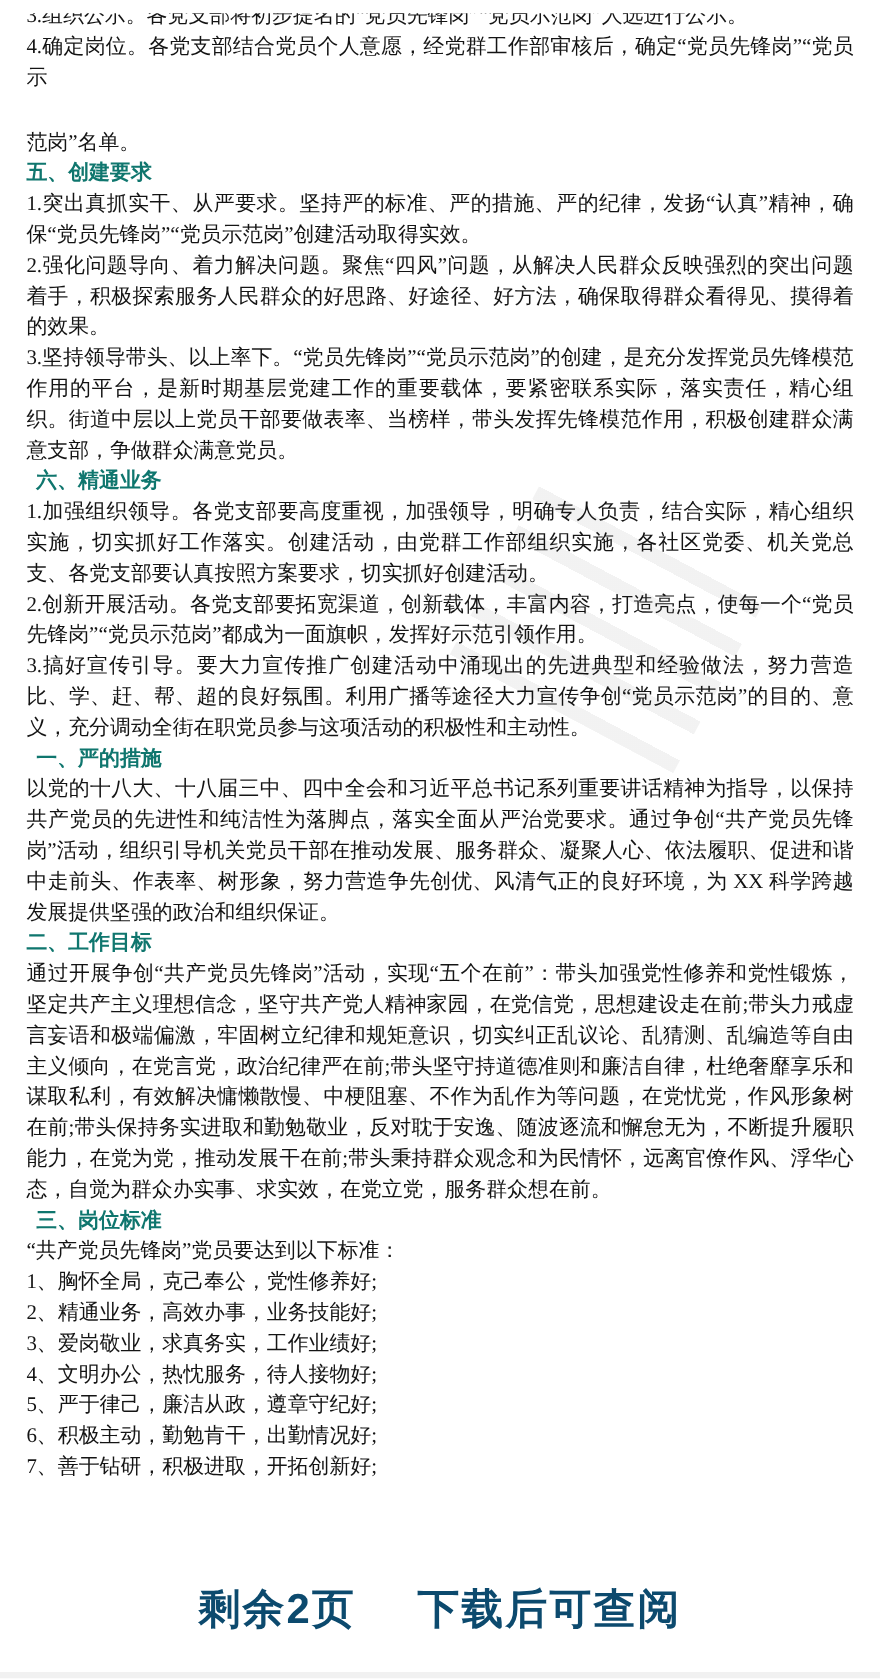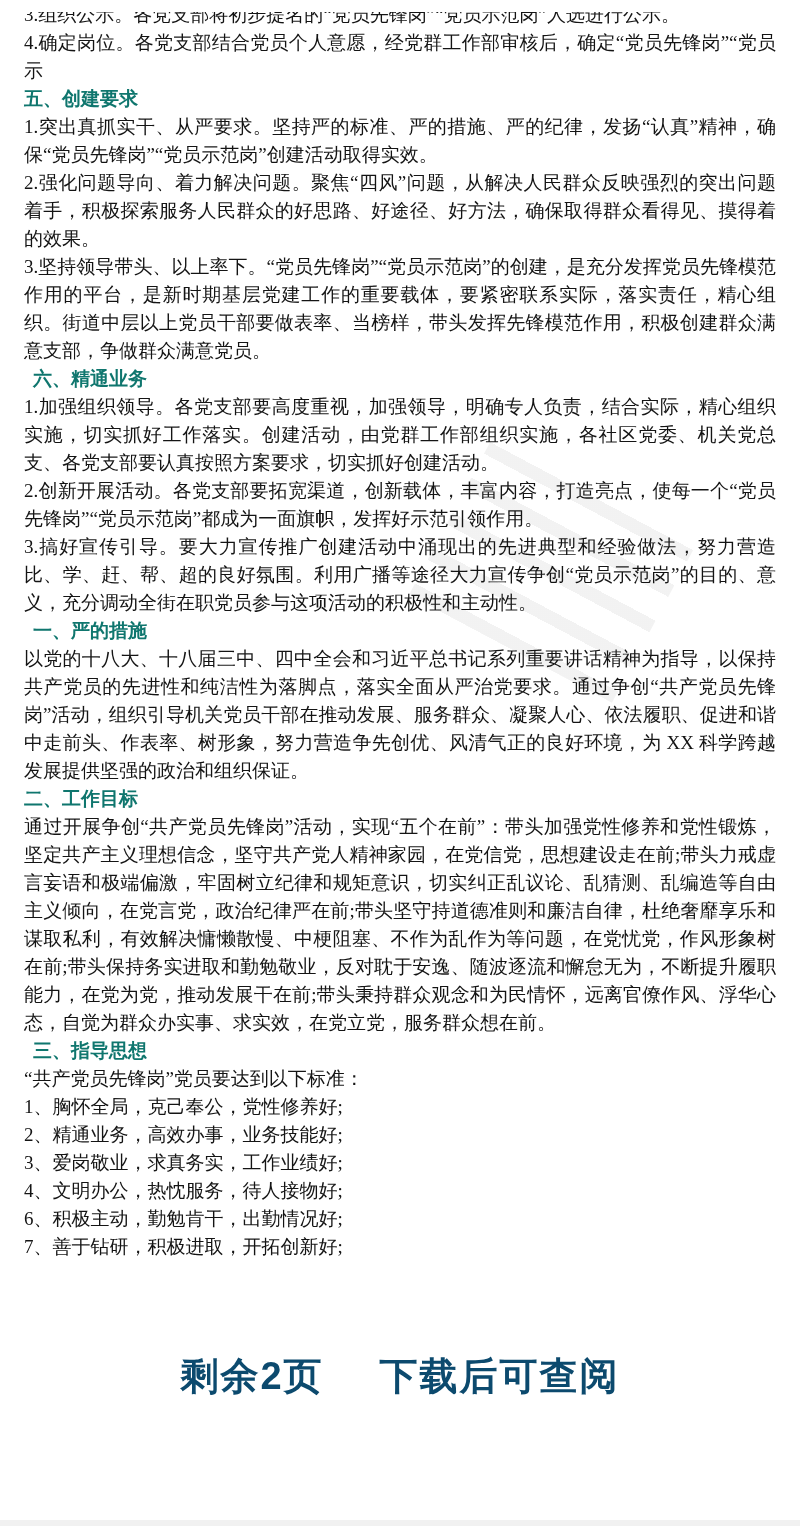--- a/index.html
+++ b/index.html
@@ -72,44 +72,46 @@
 </head>
 <body>
 
 <div class="page">
 
   <div class="clip-top">
     <p class="para">3.组织公示。各党支部将初步提名的“党员先锋岗”“党员示范岗”人选进行公示。</p>
   </div>
 
   <p class="para">4.确定岗位。各党支部结合党员个人意愿，经党群工作部审核后，确定“党员先锋岗”“党员示</p>
+  <p class="para pagebreak-gap">范岗”名单。</p>
 
   <p class="heading">五、创建要求</p>
   <p class="para">1.突出真抓实干、从严要求。坚持严的标准、严的措施、严的纪律，发扬“认真”精神，确保“党员先锋岗”“党员示范岗”创建活动取得实效。</p>
   <p class="para">2.强化问题导向、着力解决问题。聚焦“四风”问题，从解决人民群众反映强烈的突出问题着手，积极探索服务人民群众的好思路、好途径、好方法，确保取得群众看得见、摸得着的效果。</p>
   <p class="para">3.坚持领导带头、以上率下。“党员先锋岗”“党员示范岗”的创建，是充分发挥党员先锋模范作用的平台，是新时期基层党建工作的重要载体，要紧密联系实际，落实责任，精心组织。街道中层以上党员干部要做表率、当榜样，带头发挥先锋模范作用，积极创建群众满意支部，争做群众满意党员。</p>
 
   <p class="heading indent">六、精通业务</p>
   <p class="para">1.加强组织领导。各党支部要高度重视，加强领导，明确专人负责，结合实际，精心组织实施，切实抓好工作落实。创建活动，由党群工作部组织实施，各社区党委、机关党总支、各党支部要认真按照方案要求，切实抓好创建活动。</p>
   <p class="para">2.创新开展活动。各党支部要拓宽渠道，创新载体，丰富内容，打造亮点，使每一个“党员先锋岗”“党员示范岗”都成为一面旗帜，发挥好示范引领作用。</p>
   <p class="para">3.搞好宣传引导。要大力宣传推广创建活动中涌现出的先进典型和经验做法，努力营造比、学、赶、帮、超的良好氛围。利用广播等途径大力宣传争创“党员示范岗”的目的、意义，充分调动全街在职党员参与这项活动的积极性和主动性。</p>
 
   <p class="heading indent">一、严的措施</p>
   <p class="para">以党的十八大、十八届三中、四中全会和习近平总书记系列重要讲话精神为指导，以保持共产党员的先进性和纯洁性为落脚点，落实全面从严治党要求。通过争创“共产党员先锋岗”活动，组织引导机关党员干部在推动发展、服务群众、凝聚人心、依法履职、促进和谐中走前头、作表率、树形象，努力营造争先创优、风清气正的良好环境，为 XX 科学跨越发展提供坚强的政治和组织保证。</p>
 
   <p class="heading">二、工作目标</p>
   <p class="para">通过开展争创“共产党员先锋岗”活动，实现“五个在前”：带头加强党性修养和党性锻炼，坚定共产主义理想信念，坚守共产党人精神家园，在党信党，思想建设走在前;带头力戒虚言妄语和极端偏激，牢固树立纪律和规矩意识，切实纠正乱议论、乱猜测、乱编造等自由主义倾向，在党言党，政治纪律严在前;带头坚守持道德准则和廉洁自律，杜绝奢靡享乐和谋取私利，有效解决慵懒散慢、中梗阻塞、不作为乱作为等问题，在党忧党，作风形象树在前;带头保持务实进取和勤勉敬业，反对耽于安逸、随波逐流和懈怠无为，不断提升履职能力，在党为党，推动发展干在前;带头秉持群众观念和为民情怀，远离官僚作风、浮华心态，自觉为群众办实事、求实效，在党立党，服务群众想在前。</p>
 
-  <p class="heading indent">三、指导思想</p>
+  <p class="heading indent">三、岗位标准</p>
   <p class="para">“共产党员先锋岗”党员要达到以下标准：</p>
 
   <p class="para list-item">1、胸怀全局，克己奉公，党性修养好;</p>
   <p class="para list-item">2、精通业务，高效办事，业务技能好;</p>
   <p class="para list-item">3、爱岗敬业，求真务实，工作业绩好;</p>
   <p class="para list-item">4、文明办公，热忱服务，待人接物好;</p>
+  <p class="para list-item">5、严于律己，廉洁从政，遵章守纪好;</p>
   <p class="para list-item">6、积极主动，勤勉肯干，出勤情况好;</p>
   <p class="para list-item">7、善于钻研，积极进取，开拓创新好;</p>
 
   <div class="footer">
     <span>剩余2页</span><span class="gap"></span><span>下载后可查阅</span>
   </div>
 
 </div>
 
 <div class="watermark"></div>

